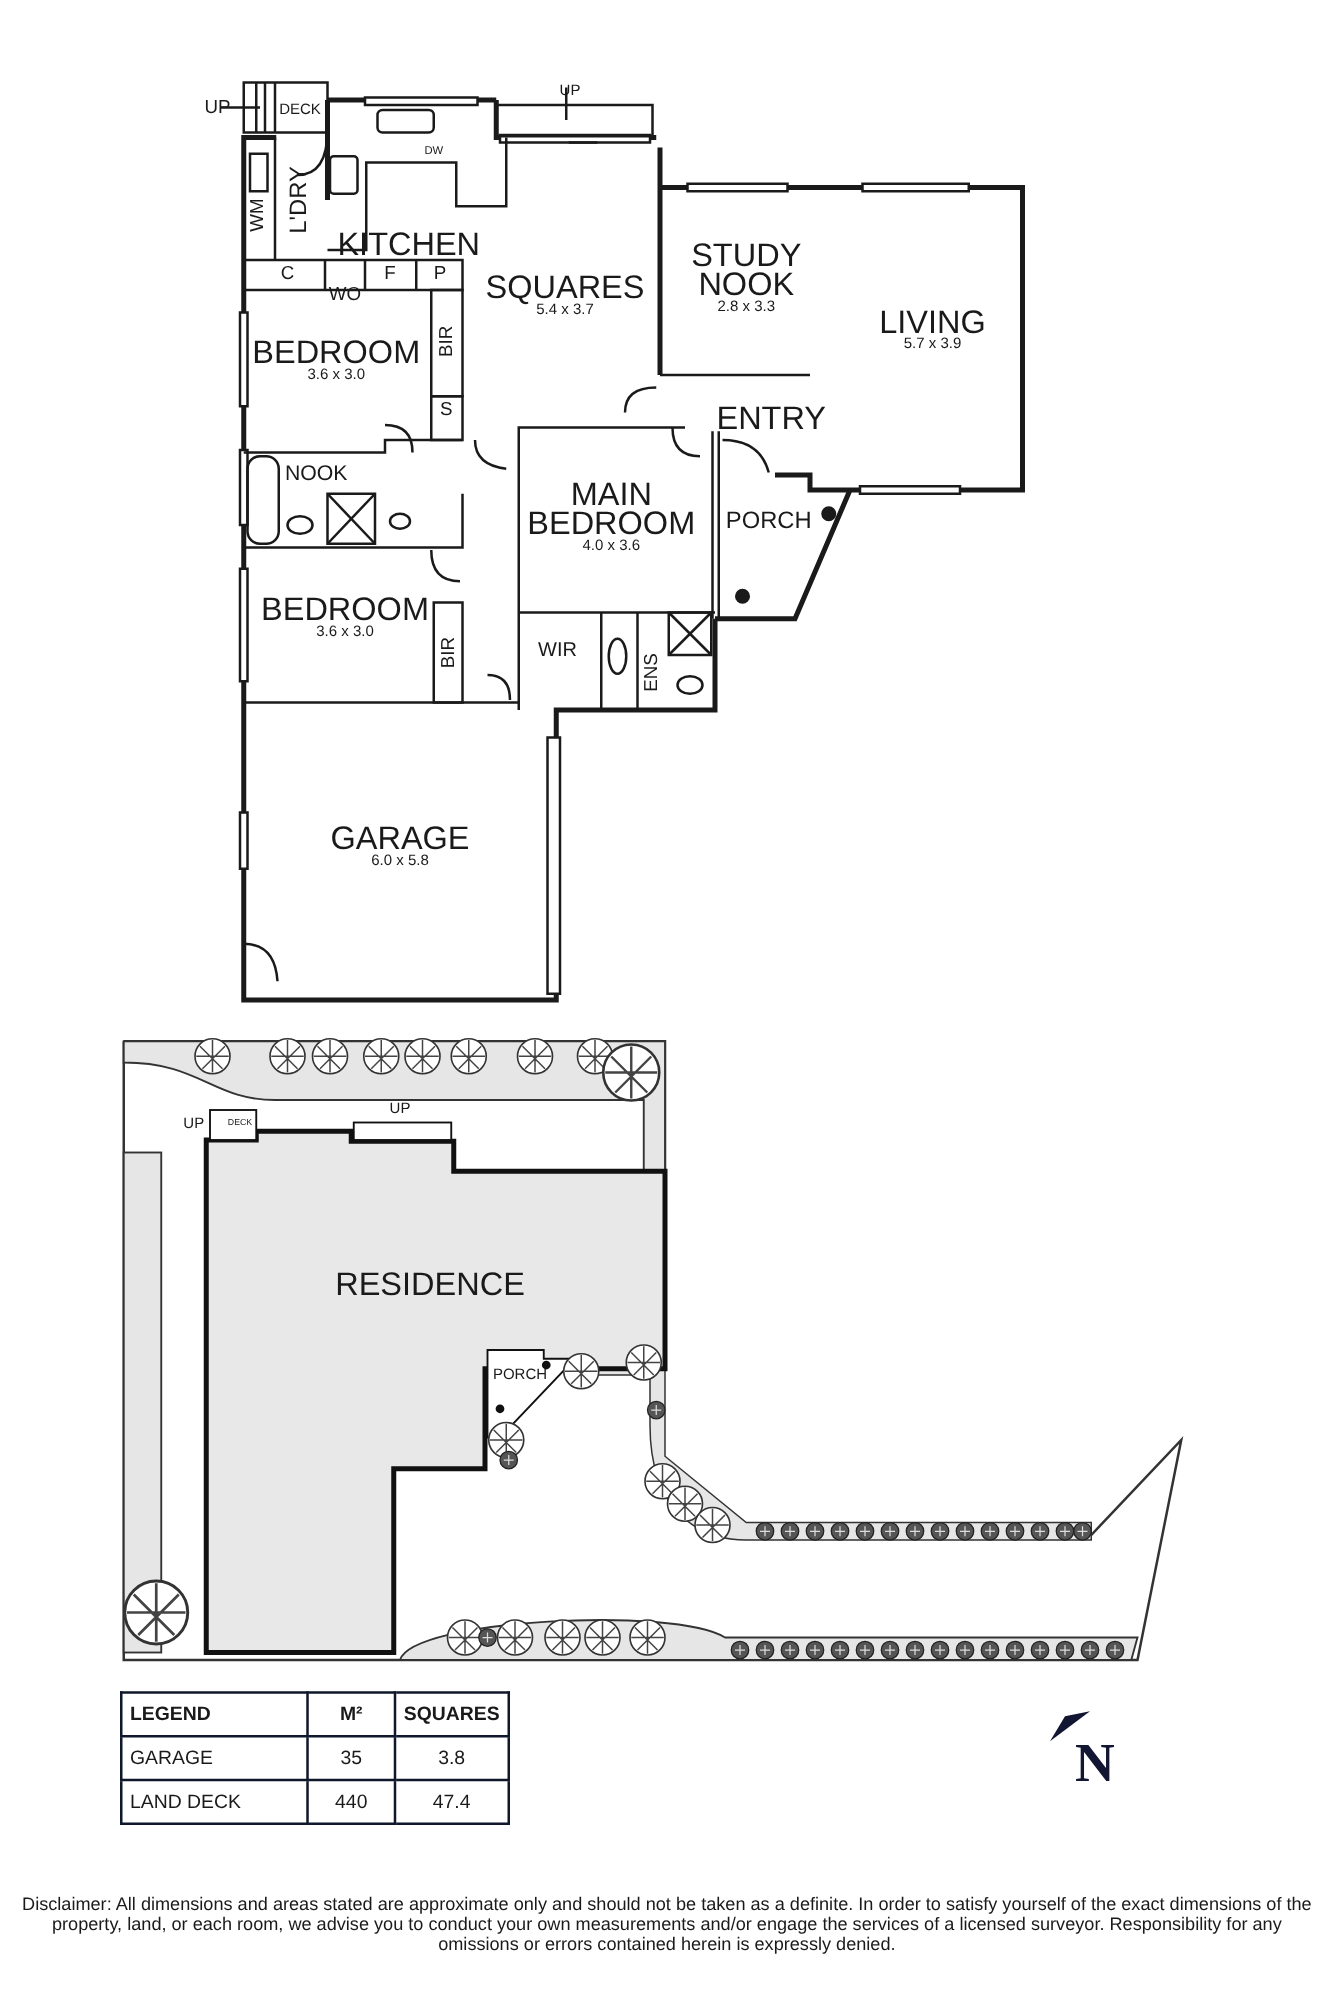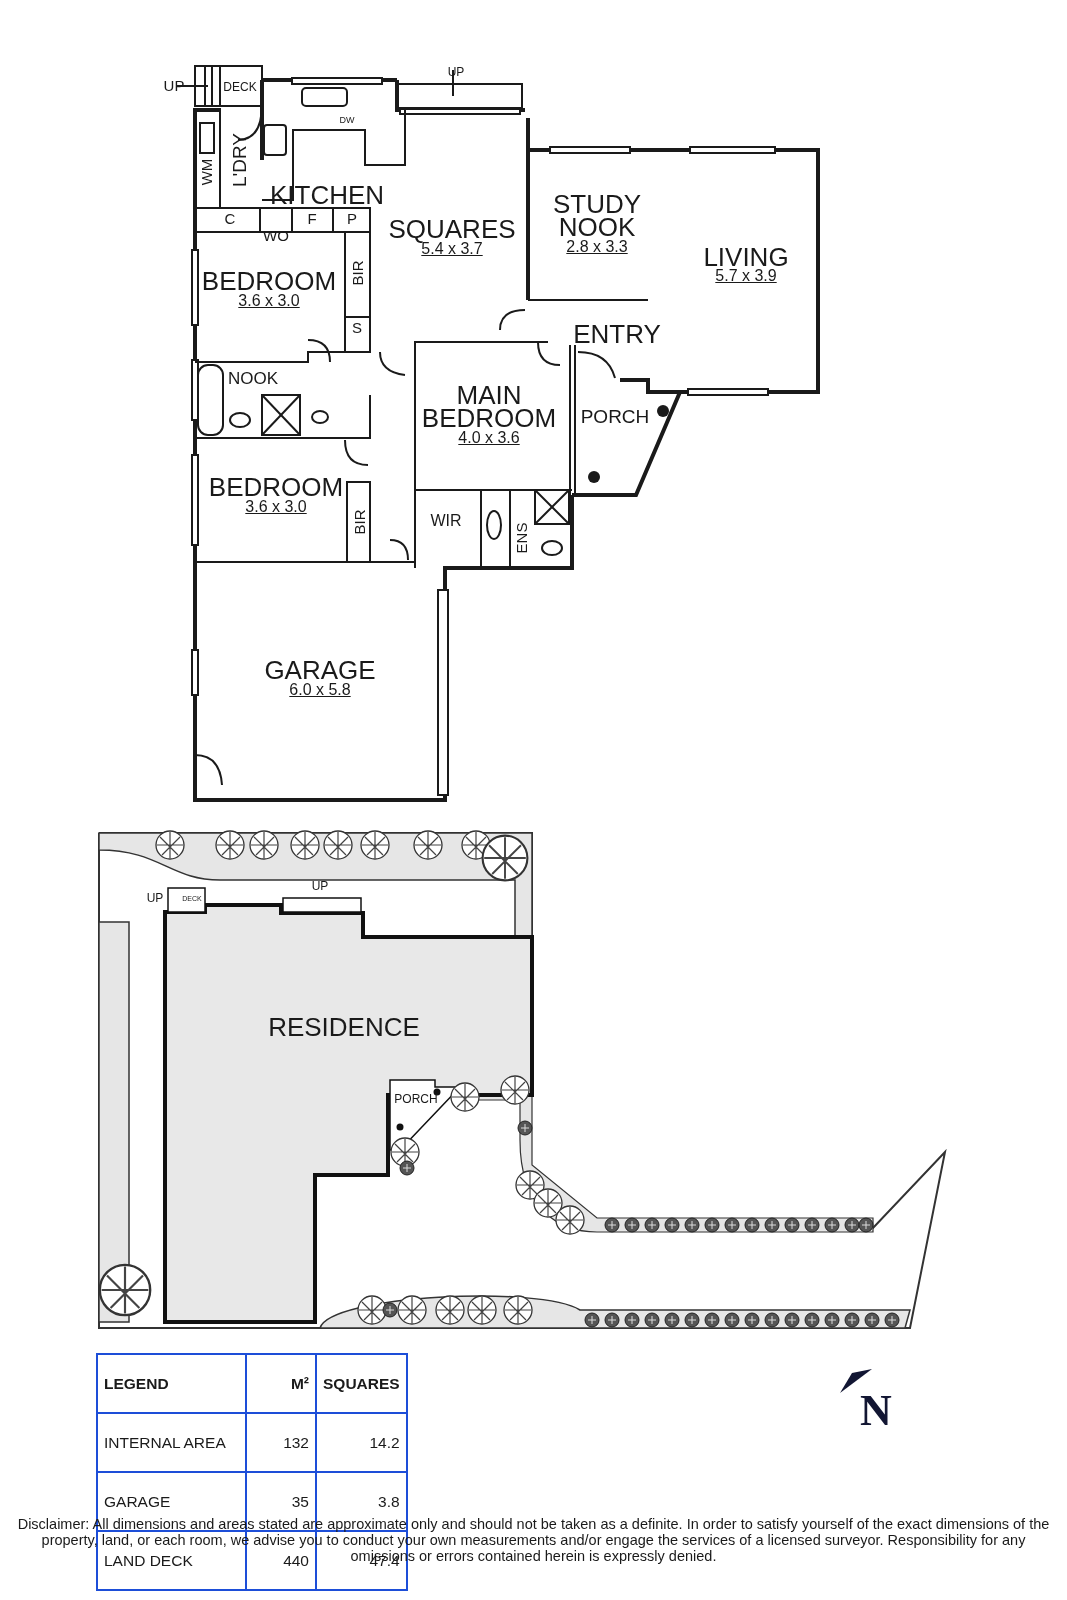--- a/index.html
+++ b/index.html
@@ -1,26 +1,26 @@
 <!DOCTYPE html>
 <html><head>
 <meta charset="utf-8">
 <style>
   html,body{margin:0;padding:0;background:#fff;}
   body{width:1067px;height:1600px;position:relative;overflow:hidden;font-family:"Liberation Sans",sans-serif;color:#1a1a1a;}
   svg{position:absolute;left:0;top:0;}
   .lbl{position:absolute;text-align:center;font-family:"Liberation Sans",sans-serif;line-height:1.05;white-space:nowrap;transform:translate(-50%,0);}
   .rn{font-size:26px;}
-  .rd{font-size:16px;text-decoration:underline;}
+  .rd{font-size:12px;}
   .sm{font-size:15px;}
   .xs{font-size:12px;}
   .vert{position:absolute;font-size:15px;transform:translate(-50%,-50%) rotate(-90deg);white-space:nowrap;}
   table.legend{position:absolute;left:96px;top:1353px;border-collapse:collapse;font-size:15.5px;}
-  table.legend td{border:2px solid #1d4ed8;height:25px;padding:16px 6px;}
-  table.legend td.c{text-align:right;}
+  table.legend td{border:2px solid #0f172a;height:25px;padding:4px 6px;}
+  table.legend td.c{text-align:center;}
   table.legend tr.h td{font-weight:bold;}
   .disc{position:absolute;left:10px;top:1516px;width:1047px;text-align:center;font-size:14.5px;line-height:16px;}
   .north{position:absolute;left:838px;top:1365px;}
   .nletter{position:absolute;left:860px;top:1385px;font-family:"Liberation Serif",serif;font-weight:bold;font-size:44px;color:#121633;}
 </style>
 </head>
 <body>
 
 <svg width="1067" height="830" viewBox="0 0 1067 830">
   <g fill="none" stroke="#1a1a1a" stroke-width="4" stroke-linejoin="miter">
@@ -249,25 +249,20 @@
 <div class="lbl xs" style="left:320px;top:880px">UP</div>
 
 <table class="legend">
   <tbody>
       <tr class="h">
     <td style="width:135px">LEGEND</td>
     <td class="c" style="width:56px">M²</td>
     <td class="c" style="width:74px">SQUARES</td>
   </tr>
   <tr>
-    <td>INTERNAL AREA</td>
-    <td class="c">132</td>
-    <td class="c">14.2</td>
-  </tr>
-  <tr>
     <td>GARAGE</td>
     <td class="c">35</td>
     <td class="c">3.8</td>
   </tr>
   <tr>
     <td>LAND DECK</td>
     <td class="c">440</td>
     <td class="c">47.4</td>
   </tr>
 </tbody>

